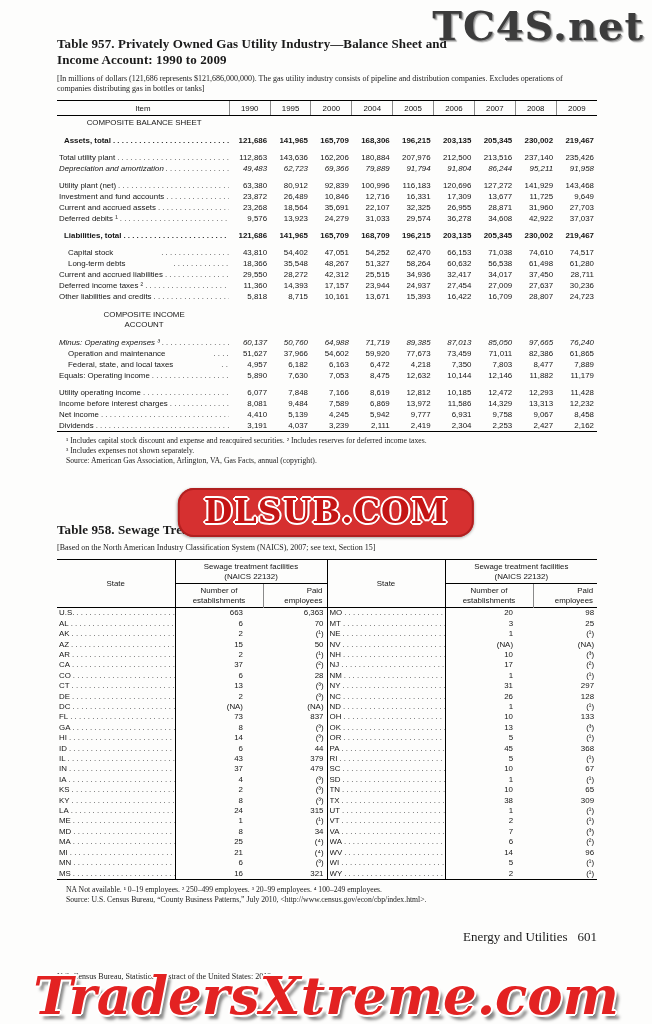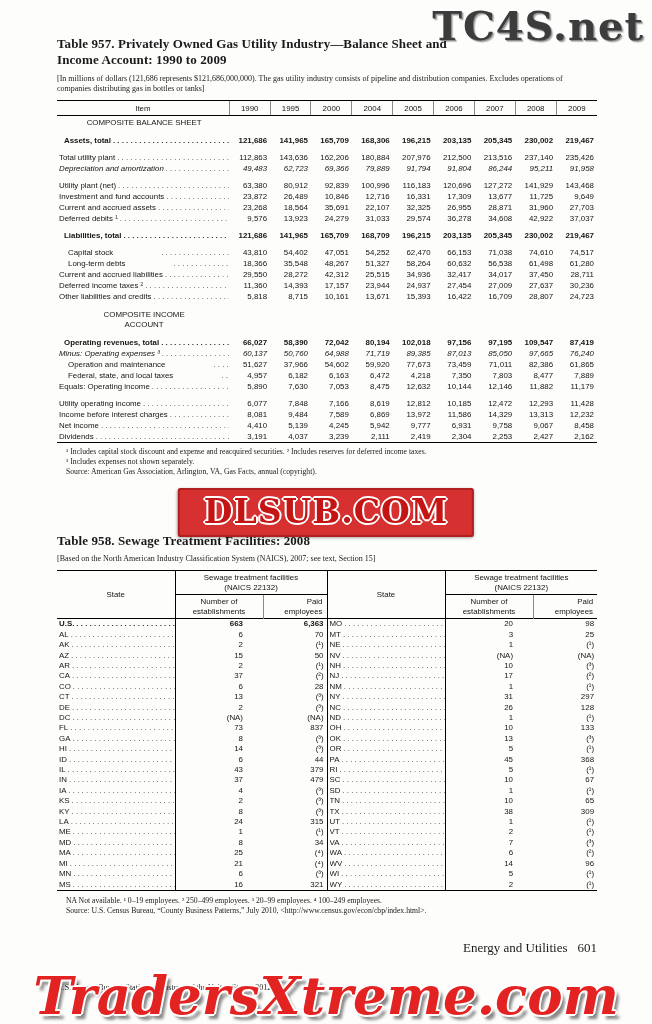--- a/index.html
+++ b/index.html
@@ -16,21 +16,21 @@
 
   
   table{border-collapse:collapse;width:540px;table-layout:fixed;
         font-family:"Liberation Sans",sans-serif;font-size:7.9px;color:#151515;}
   td,th{padding:0;}
   .lead{display:flex;align-items:baseline;overflow:hidden;}
   .lbl{white-space:nowrap;padding-right:2px;}
   .dots{flex:1;overflow:hidden;white-space:nowrap;color:#2e2e2e;}
   .dots::after{content:" . . . . . . . . . . . . . . . . . . . . . . . . . . . . . . . . . . . . . . . . . . . . . . . . . . . . . . . . . .";}
   .num{text-align:right;white-space:nowrap;padding-right:3px;}
-  .b{font-weight:bold;text-align:right;}
+  .b{font-weight:normal;text-align:right;}
 
   
   .gas{margin-top:6px;border-bottom:1.2px solid #000;}
   .gas col.c-item{width:172px;}
   .gas col.c-year{width:40.8px;}
   .gas thead th{font-weight:normal;text-align:center;padding:2.5px 2px;
     border-top:1.2px solid #000;border-bottom:1px solid #000;}
   .gas thead th + th{border-left:.8px solid #8a8a8a;}
   .gas tbody td{line-height:11px;vertical-align:bottom;}
   .gas .item-cell{padding-left:2px;}
@@ -65,21 +65,21 @@
   
   .pf-right{margin-top:24px;width:540px;text-align:right;font-size:13px;}
   .pf-right .pf-num{margin-left:10px;}
   .pf-left{margin-top:27px;font-size:8px;}
 
   
   .wm{position:absolute;z-index:10;font-weight:bold;}
   .wm-top{top:2px;right:8px;font-size:40px;font-family:"DejaVu Serif",serif;color:#3c3c3c;
     letter-spacing:1px;text-shadow:1px 1px 0 #8d8d8d,2px 2px 1px rgba(0,0,0,.25);}
   .wm-mid{top:488px;left:50%;transform:translateX(-50%);
-    background:#d63030;border-radius:3px;padding:4px 26px 6px 26px;
+    background:#d63030;border-radius:16px;padding:4px 26px 6px 26px;
     font-size:33px;font-family:"DejaVu Serif",serif;color:#c41414;letter-spacing:1px;white-space:nowrap;
     text-shadow:-2px 0 #fff,2px 0 #fff,0 -2px #fff,0 2px #fff,-1px -1px #fff,1px 1px #fff,1px -1px #fff,-1px 1px #fff;
     box-shadow:0 1px 3px rgba(0,0,0,.35), inset 0 0 0 2px #b02020;}
   .wm-bottom{top:964px;left:50%;transform:translateX(-50%);
     font-size:53px;font-family:"DejaVu Serif",serif;color:#e32222;white-space:nowrap;
     text-shadow:-2px 0 #fff,2px 0 #fff,0 -2px #fff,0 2px #fff,-1px -1px #fff,1px 1px #fff,1px -1px #fff,-1px 1px #fff,4px 5px 3px rgba(40,40,40,.55);font-style:italic;}
 </style>
 </head>
 <body>
 
@@ -362,37 +362,20 @@
           <tr class="spacer">
             <td colspan="10"></td>
           </tr>
           <tr class="section">
             <td class="item-cell section-cell">COMPOSITE INCOME
 ACCOUNT</td>
             <td colspan="9"></td>
           </tr>
           <tr class="spacer">
             <td colspan="10"></td>
-          </tr>
-          <tr class="bold">
-            <td class="item-cell">
-              <div class="lead">
-                <span class="lbl">Operating revenues, total</span>
-                <span class="dots"></span>
-              </div>
-            </td>
-            <td class="num">66,027</td>
-            <td class="num">58,390</td>
-            <td class="num">72,042</td>
-            <td class="num">80,194</td>
-            <td class="num">102,018</td>
-            <td class="num">97,156</td>
-            <td class="num">97,195</td>
-            <td class="num">109,547</td>
-            <td class="num">87,419</td>
           </tr>
           <tr class="italic">
             <td class="item-cell">
               <div class="lead">
                 <span class="lbl">Minus: Operating expenses ³</span>
                 <span class="dots"></span>
               </div>
             </td>
             <td class="num">60,137</td>
             <td class="num">50,760</td>

